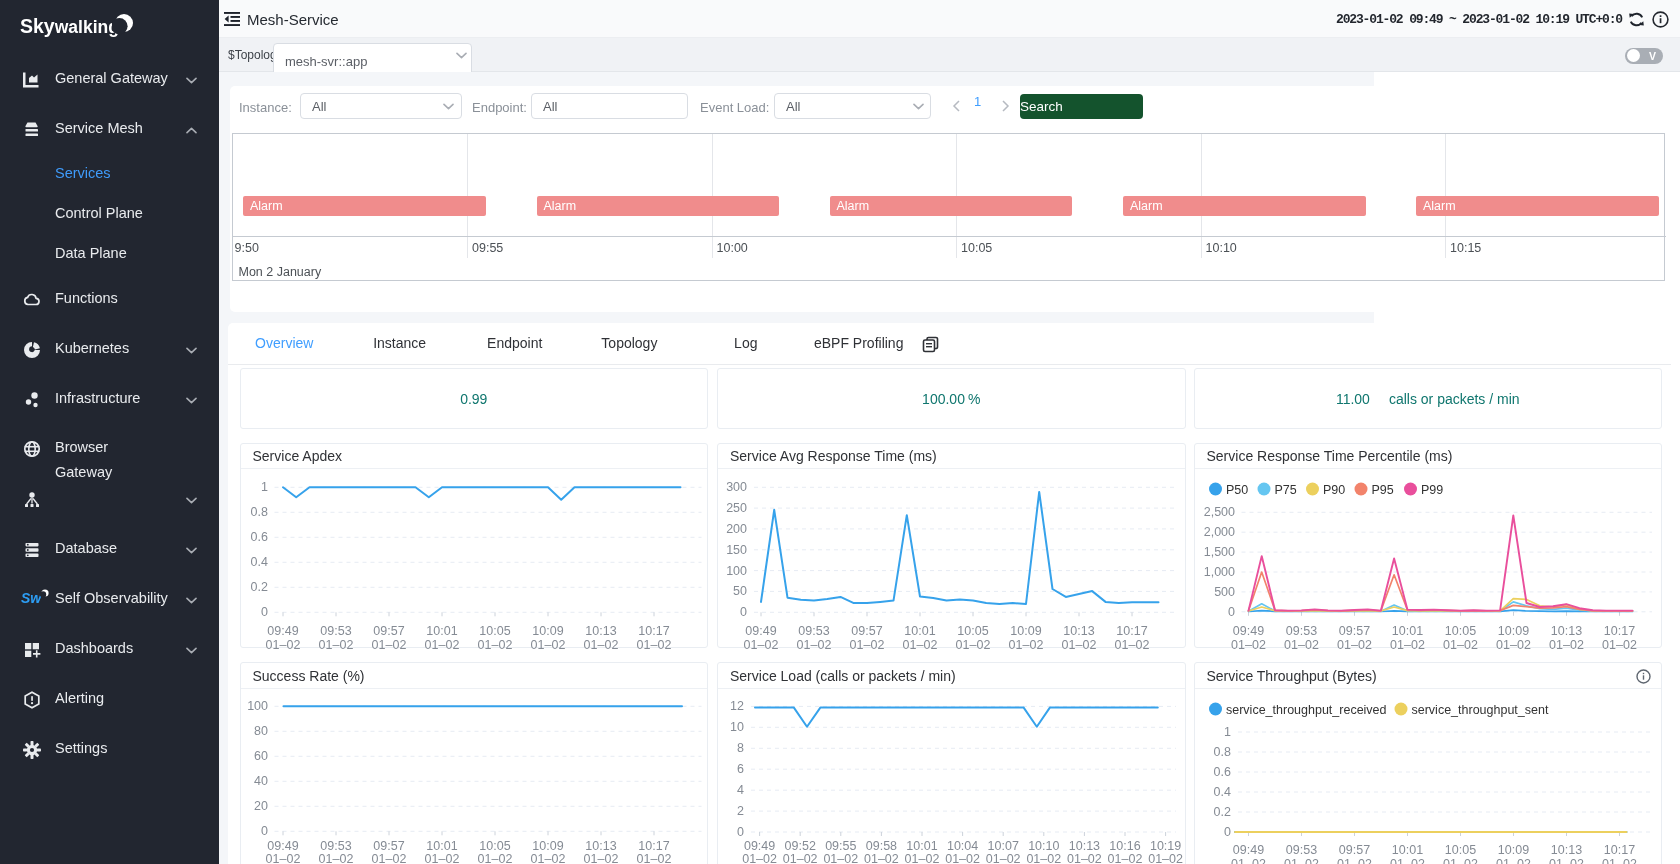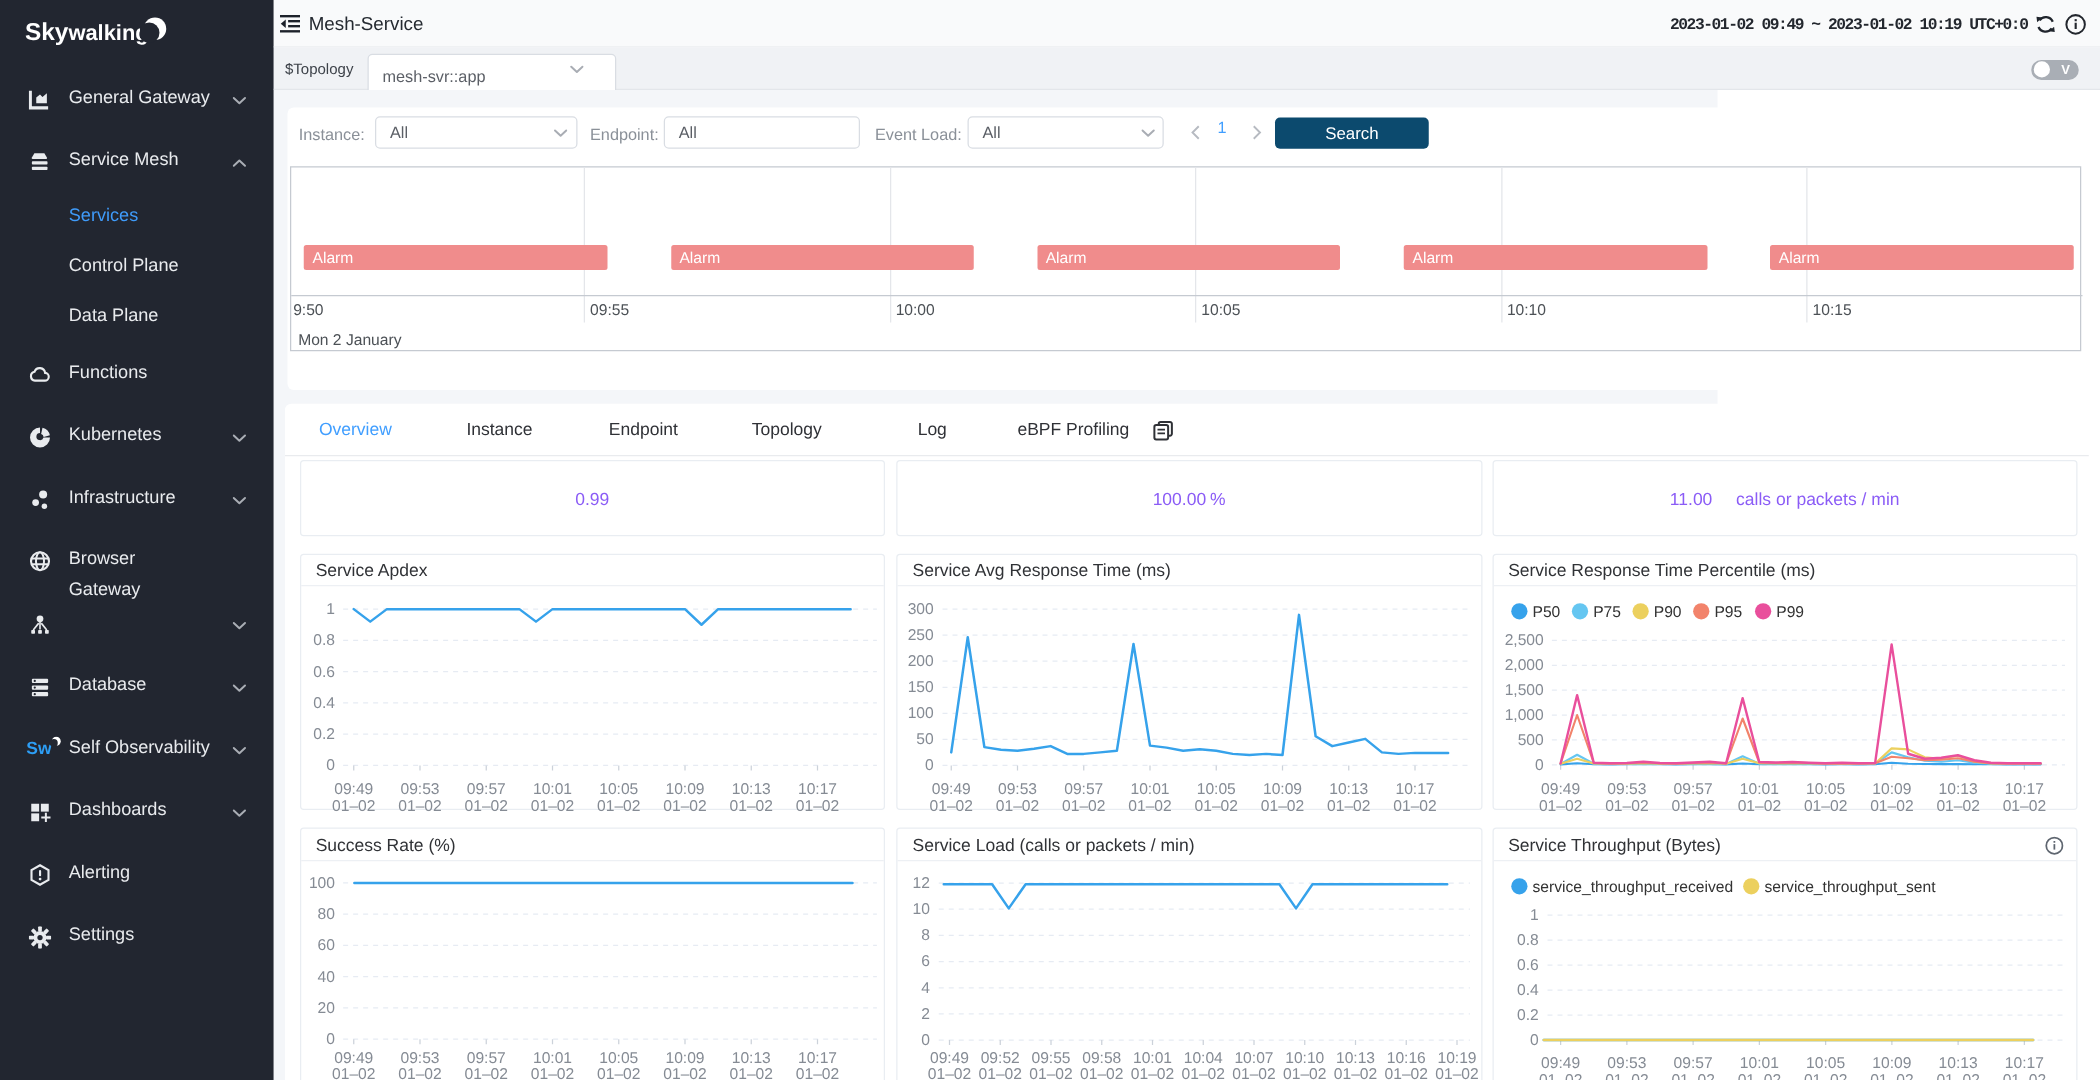--- a/index.html
+++ b/index.html
@@ -4,21 +4,21 @@
 html,body{width:1680px;height:864px;overflow:hidden;font-family:"Liberation Sans",sans-serif;background:#fff}
 #sidebar{position:absolute;left:0;top:0;width:219px;height:864px;background:#222630;}
 .mi{position:absolute;left:55px;font-size:14.5px;color:#e9ebee;white-space:nowrap}
 #topbar{position:absolute;left:219px;top:0;width:1461px;height:38px;background:#f9fafb;border-bottom:1px solid #eceef1}
 #svcrow{position:absolute;left:219px;top:38px;width:1461px;height:34px;background:#f0f2f5;border-bottom:1px solid #e3e6ea}
 #content{position:absolute;left:219px;top:72px;width:1155px;height:792px;background:#f4f6f9}
 .card{position:absolute;background:#fff;border-radius:5px}
 .sel{position:absolute;background:#fff;border:1px solid #d9dde3;border-radius:4px;font-size:13px;color:#5b5f66}
 .sel span{position:absolute;left:11px;top:50%;transform:translateY(-50%)}
 .lbl{position:absolute;font-size:13px;color:#8a9098;white-space:nowrap}
-.vcard{position:absolute;background:#fff;border:1px solid #e9edf2;border-radius:3px;display:flex;align-items:center;justify-content:center;font-size:14px;color:#8b5cf6}
+.vcard{position:absolute;background:#fff;border:1px solid #e9edf2;border-radius:3px;display:flex;align-items:center;justify-content:center;font-size:14px;color:#0f766e}
 .ccard{position:absolute;background:#fff;border:1px solid #e9edf2;border-radius:3px}
 .ctitle{position:absolute;left:0;top:0;right:0;height:25px;border-bottom:1px solid #edf0f4;font-size:14px;color:#303236;line-height:25px;padding-left:12px}
 .tab{position:absolute;top:0;height:41px;line-height:41px;font-size:14px;color:#2f3136;transform:translateX(-50%);white-space:nowrap}
 </style></head><body>
 
 <div id="sidebar">
 <div style="position:absolute;left:20px;top:15px;color:#fff;font-weight:bold;white-space:nowrap"><span style="font-size:19.5px">Sky</span><span style="font-size:17.5px">walking</span></div>
 <svg width="24" height="24" style="position:absolute;left:112px;top:12px">
       <circle cx="12" cy="11" r="9" fill="#fff"></circle>
       <circle cx="7.4" cy="14.2" r="8.2" fill="#222630"></circle>
@@ -90,21 +90,21 @@
       <rect x="2.5" y="7.3" width="13" height="3.4" rx="0.8" fill="#e9ebee"></rect>
       <rect x="2.5" y="12.6" width="13" height="3.4" rx="0.8" fill="#e9ebee"></rect>
       <circle cx="4.8" cy="3.7" r="0.9" fill="#222630"></circle>
       <circle cx="4.8" cy="9" r="0.9" fill="#222630"></circle>
       <circle cx="4.8" cy="14.3" r="0.9" fill="#222630"></circle>
     </svg>
 <svg width="11" height="7" viewBox="0 0 11 6.6" style="position:absolute;left:186px;top:547px">
       <path d="M1 1.2 L5.5 5.4 L10 1.2" fill="none" stroke="#a9adb4" stroke-width="1.6" stroke-linecap="round" stroke-linejoin="round"></path>
     </svg>
 <div class="mi" style="top:590px;color:#e9ebee">Self Observability</div>
-<div style="position:absolute;left:21px;top:590px;color:#2d9ef5;font-weight:bold;font-size:14px;">Sw</div>
+<div style="position:absolute;left:21px;top:590px;color:#2d9ef5;font-weight:bold;font-size:14px;font-style:italic">Sw</div>
 <svg width="10" height="10" style="position:absolute;left:40px;top:589px">
       <circle cx="5" cy="4" r="3.6" fill="#fff"></circle>
       <circle cx="3" cy="5.4" r="3.2" fill="#222630"></circle>
     </svg>
 <svg width="11" height="7" viewBox="0 0 11 6.6" style="position:absolute;left:186px;top:597px">
       <path d="M1 1.2 L5.5 5.4 L10 1.2" fill="none" stroke="#a9adb4" stroke-width="1.6" stroke-linecap="round" stroke-linejoin="round"></path>
     </svg>
 <div class="mi" style="top:640px;color:#e9ebee">Dashboards</div>
 <svg width="18" height="18" viewBox="0 0 18 18" style="position:absolute;left:23px;top:641px">
       <rect x="2" y="2" width="6.3" height="6.3" fill="#e9ebee"></rect>
@@ -156,21 +156,21 @@
       <path d="M11.1 14.0 L15.3 10.3 L15.8 14.6 Z" fill="#20252d"></path>
     </svg>
 <svg width="17" height="17" viewBox="0 0 17 17" style="position:absolute;left:1433px;top:11px">
       <circle cx="8.5" cy="8.5" r="7.4" fill="none" stroke="#23272e" stroke-width="1.6"></circle>
       <rect x="7.7" y="7.2" width="1.7" height="5" fill="#23272e"></rect>
       <rect x="7.7" y="4.3" width="1.7" height="1.7" fill="#23272e"></rect>
     </svg>
 </div>
 <div id="svcrow">
 <div style="position:absolute;left:9px;top:0;height:33px;line-height:34px;font-size:12px;color:#3e434a">$Topology</div>
-<div class="sel" style="left:75px;top:5px;width:199px;height:36px">
+<div class="sel" style="left:54px;top:5px;width:199px;height:36px">
       <span>mesh-svr::app</span>
     </div>
 <svg width="11" height="7" viewBox="0 0 11 6.6" style="position:absolute;left:237px;top:14px">
       <path d="M1 1.2 L5.5 5.4 L10 1.2" fill="none" stroke="#a9adb4" stroke-width="1.6" stroke-linecap="round" stroke-linejoin="round"></path>
     </svg>
 <div style="position:absolute;left:1406px;top:9.5px;width:38px;height:16px;background:#a9aeb5;border-radius:8px">
       <div style="position:absolute;left:1.5px;top:1.5px;width:13px;height:13px;background:#fff;border-radius:50%"></div>
       <div style="position:absolute;right:7px;top:2px;font-size:10.5px;color:#fff;font-weight:bold">V</div>
     </div>
 </div>
@@ -194,21 +194,21 @@
 <svg width="11" height="7" viewBox="0 0 11 6.6" style="position:absolute;left:683px;top:17px">
         <path d="M1 1.2 L5.5 5.4 L10 1.2" fill="none" stroke="#a9adb4" stroke-width="1.6" stroke-linecap="round" stroke-linejoin="round"></path>
       </svg>
 <svg width="8" height="12" style="position:absolute;left:722px;top:14px">
         <path d="M7 1 L2 6 L7 11" fill="none" stroke="#b6bac1" stroke-width="1.5"></path>
       </svg>
 <div style="position:absolute;left:744px;top:8px;font-size:13px;color:#409eff">1</div>
 <svg width="8" height="12" style="position:absolute;left:772px;top:14px">
         <path d="M1 1 L6 6 L1 11" fill="none" stroke="#b6bac1" stroke-width="1.5"></path>
       </svg>
-<div style="position:absolute;left:790px;top:7.5px;width:123px;height:25px;background:#0c4a6e;border-radius:4px;color:#fff;font-size:13.5px;text-align:center;line-height:25px">Search</div>
+<div style="position:absolute;left:790px;top:7.5px;width:123px;height:25px;background:#14532d;border-radius:4px;color:#fff;font-size:13.5px;line-height:25px">Search</div>
 <div style="position:absolute;left:1.5px;top:47px;width:1433px;height:148px;border:1px solid #c5cad1">
 <div style="position:absolute;left:234.5px;top:0;width:1px;height:124px;background:#e4e6ea"></div>
 <div style="position:absolute;left:479px;top:0;width:1px;height:124px;background:#e4e6ea"></div>
 <div style="position:absolute;left:723.5px;top:0;width:1px;height:124px;background:#e4e6ea"></div>
 <div style="position:absolute;left:968px;top:0;width:1px;height:124px;background:#e4e6ea"></div>
 <div style="position:absolute;left:1212.5px;top:0;width:1px;height:124px;background:#e4e6ea"></div>
 <div style="position:absolute;left:0;top:102px;width:1433px;height:1px;background:#c5cad1"></div>
 <div style="position:absolute;left:10.5px;top:61.5px;width:242.5px;height:20px;background:#f08c8c;border-radius:2px;color:#fff;font-size:12.5px;line-height:20px;padding-left:7px">Alarm</div>
 <div style="position:absolute;left:304px;top:61.5px;width:242.5px;height:20px;background:#f08c8c;border-radius:2px;color:#fff;font-size:12.5px;line-height:20px;padding-left:7px">Alarm</div>
 <div style="position:absolute;left:597px;top:61.5px;width:242.5px;height:20px;background:#f08c8c;border-radius:2px;color:#fff;font-size:12.5px;line-height:20px;padding-left:7px">Alarm</div>

